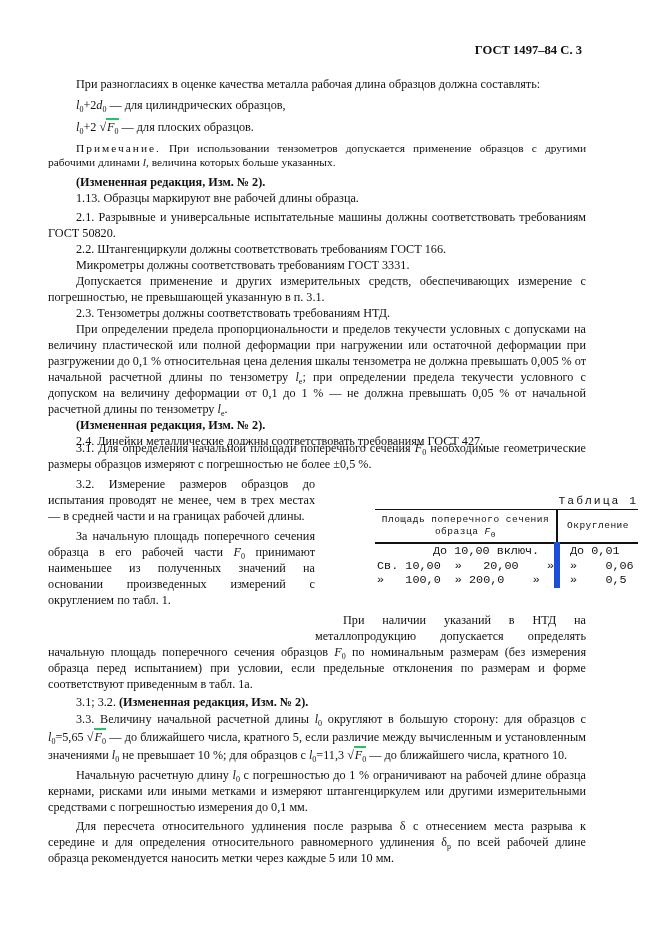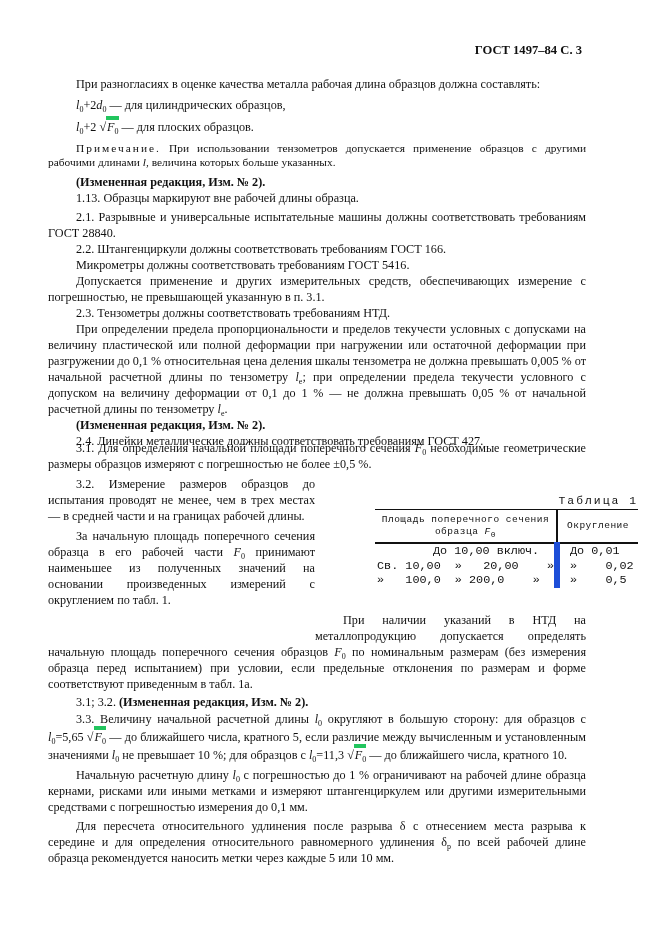--- a/index.html
+++ b/index.html
@@ -16,21 +16,21 @@
   .p { text-align: justify; margin: 0; }
   .ind { text-indent: 28px; }
   .bold { font-weight: bold; }
   .sec-title { text-align: center; font-weight: bold; margin: 0; font-size: 12.6px; }
   .spaced { letter-spacing: 2px; }
   .note { font-size: 11.4px; line-height: 14px; }
   i { font-style: italic; }
   sub { font-size: 8px; vertical-align: -3px; line-height: 0; }
   sup { font-size: 8px; vertical-align: 5px; line-height: 0; }
   .sqrt { white-space: nowrap; }
-  .sqrt .rad { border-top: 4px solid #22c55e; padding-left: 1px; }
+  .sqrt .rad { border-top: 2px solid #22c55e; padding-left: 1px; }
   .block { position: absolute; left: 0; width: 538px; }
   .narrow { width: 267px; }
   .tbl-wrap { position: absolute; left: 327px; width: 263px; }
   .tbl-caption { text-align: right; letter-spacing: 2px; font-size: 11.4px; }
   .tbl-unit { text-align: center; font-size: 11px; padding-left: 0; }
   table.t1 { border-collapse: collapse; width: 263px; font-size: 11.8px; line-height: 12.5px; }
   table.t1 th {
     font-weight: normal; font-size: 9.5px; line-height: 11.5px; letter-spacing: 0.5px;
     border-top: 1px solid #111; border-bottom: 2.5px solid #111;
     padding: 4px 2px 5px 2px; text-align: center;
@@ -49,23 +49,23 @@
   <div class="block" style="top:76px;">
     <p class="p ind">При разногласиях в оценке качества металла рабочая длина образцов должна составлять:</p>
     <p class="p ind" style="margin-top:5px;"><i>l</i><sub>0</sub><span>+2</span><i>d</i><sub>0</sub><span> — для цилиндрических образцов,</span></p>
     <p class="p ind" style="margin-top:6px;"><i>l</i><sub>0</sub><span>+2 </span><span class="sqrt"><span>√</span><span class="rad"><i>F</i><sub>0</sub></span></span><span> — для плоских образцов.</span></p>
     <p class="p ind note" style="margin-top:6px;"><span class="spaced">Примечание.</span><span> При использовании тензометров допускается применение образцов с другими рабочими длинами </span><i>l</i><span>, величина которых больше указанных.</span></p>
     <p class="p ind bold" style="margin-top:5px;">(Измененная редакция, Изм. № 2).</p>
     <p class="p ind">1.13. Образцы маркируют вне рабочей длины образца.</p>
   </div>
 
   <div class="block" style="top:199px;">
-    <p class="p ind" style="margin-top:10px;">2.1. Разрывные и универсальные испытательные машины должны соответствовать требованиям ГОСТ 28840.</p>
+    <p class="p ind" style="margin-top:10px;">2.1. Разрывные и универсальные испытательные машины должны соответствовать требованиям ГОСТ 50820.</p>
     <p class="p ind">2.2. Штангенциркули должны соответствовать требованиям ГОСТ 166.</p>
-    <p class="p ind">Микрометры должны соответствовать требованиям ГОСТ 5416.</p>
+    <p class="p ind">Микрометры должны соответствовать требованиям ГОСТ 3331.</p>
     <p class="p ind">Допускается применение и других измерительных средств, обеспечивающих измерение с погрешностью, не превышающей указанную в п. 3.1.</p>
     <p class="p ind">2.3. Тензометры должны соответствовать требованиям НТД.</p>
     <p class="p ind"><span>При определении предела пропорциональности и пределов текучести условных с допусками на величину пластической или полной деформации при нагружении или остаточной деформации при разгружении до 0,1 % относительная цена деления шкалы тензометра не должна превышать 0,005 % от начальной расчетной длины по тензометру </span><i>l</i><sub>е</sub><span>; при определении предела текучести условного с допуском на величину деформации от 0,1 до 1 % — не должна превышать 0,05 % от начальной расчетной длины по тензометру </span><i>l</i><sub>е</sub><span>.</span></p>
     <p class="p ind bold">(Измененная редакция, Изм. № 2).</p>
     <p class="p ind">2.4. Линейки металлические должны соответствовать требованиям ГОСТ 427.</p>
   </div>
 
   <div class="block" style="top:430px;">
     <p class="p ind" style="margin-top:10px;"><span>3.1. Для определения начальной площади поперечного сечения </span><i>F</i><sub>0</sub><span> необходимые геометрические размеры образцов измеряют с погрешностью не более ±0,5 %.</span></p>
     <p class="p ind narrow" style="margin-top:4px;">3.2. Измерение размеров образцов до испытания проводят не менее, чем в трех местах — в средней части и на границах рабочей длины.</p>
@@ -86,21 +86,21 @@
           <th class="c2">Округление</th>
         </tr>
       </thead>
       <tbody>
         <tr>
           <td class="c1" style="padding-left:58px;">До  10,00 включ.</td>
           <td class="c2">До 0,01</td>
         </tr>
         <tr>
           <td class="c1" style="padding-left:2px;white-space:pre;">Св. 10,00  »   20,00    »</td>
-          <td class="c2" style="white-space:pre;">»    0,02</td>
+          <td class="c2" style="white-space:pre;">»    0,06</td>
         </tr>
         <tr>
           <td class="c1" style="padding-left:2px;white-space:pre;">»   100,0  » 200,0    »</td>
           <td class="c2" style="white-space:pre;">»    0,5</td>
         </tr>
       </tbody>
     </table>
   </div>
 
 </div>

